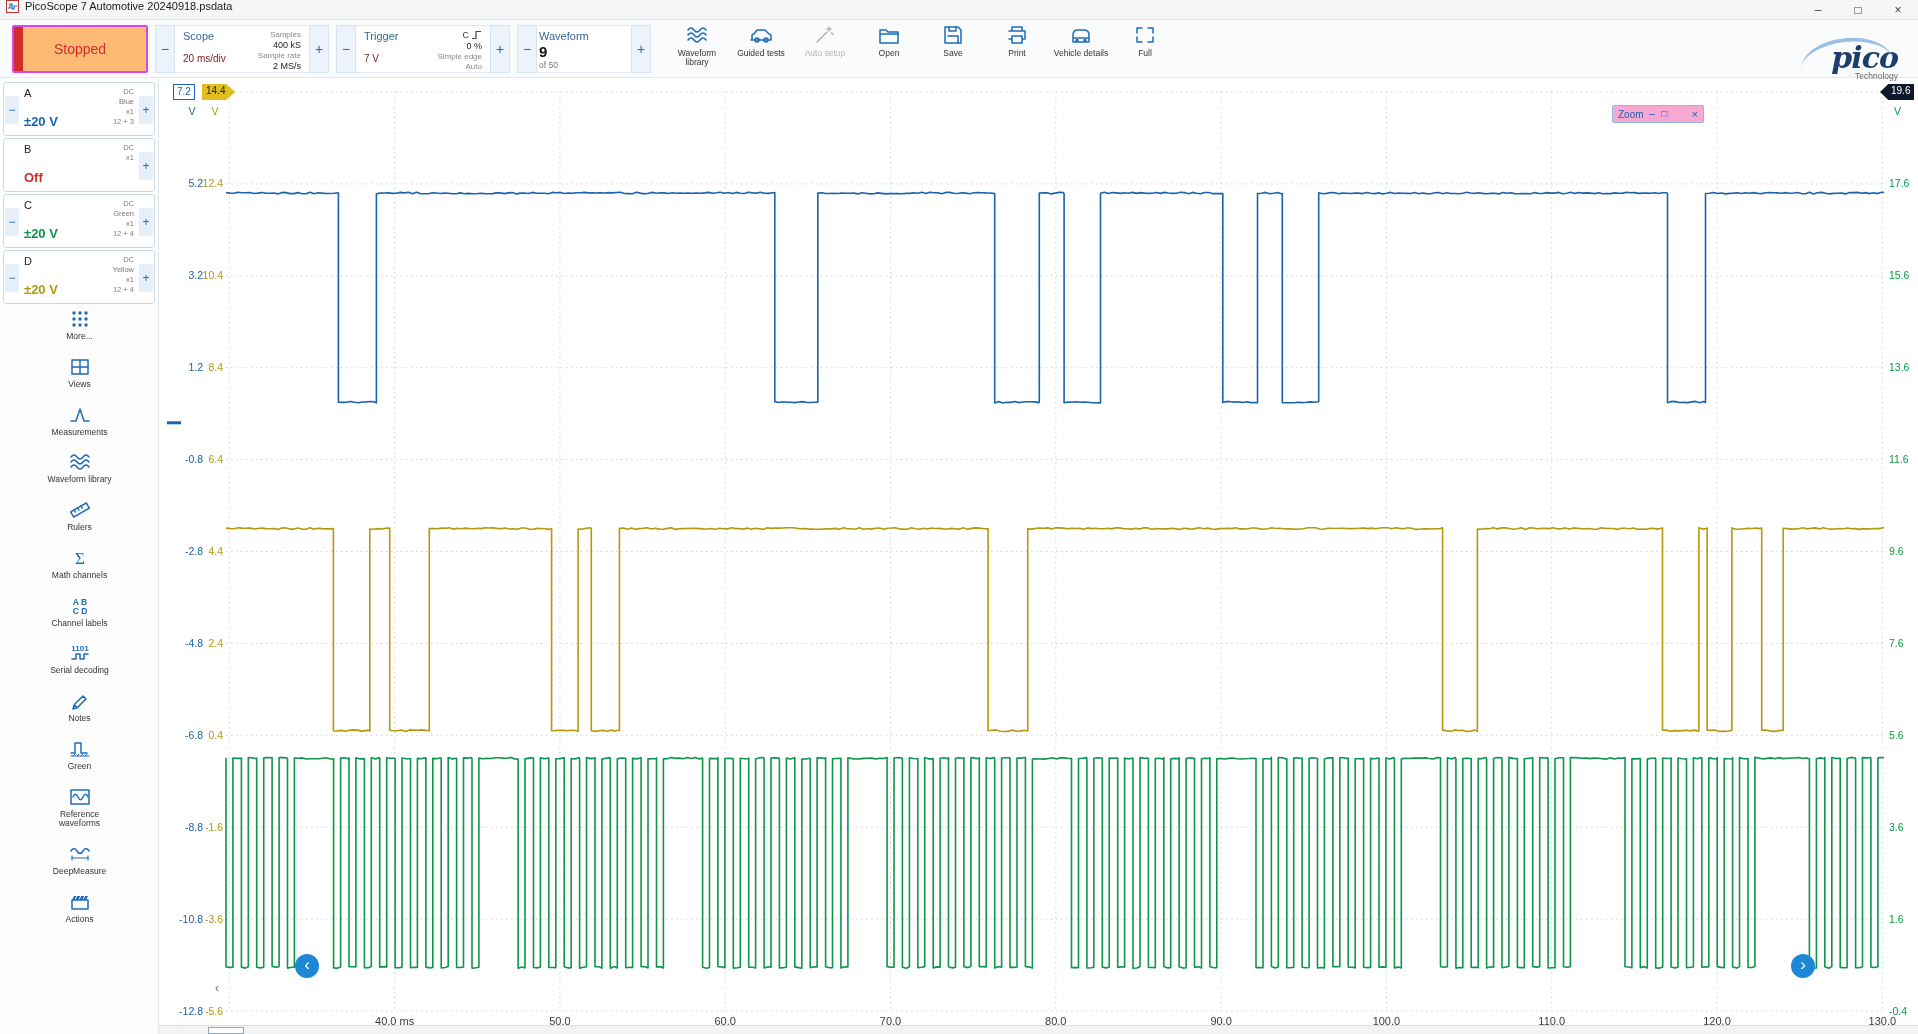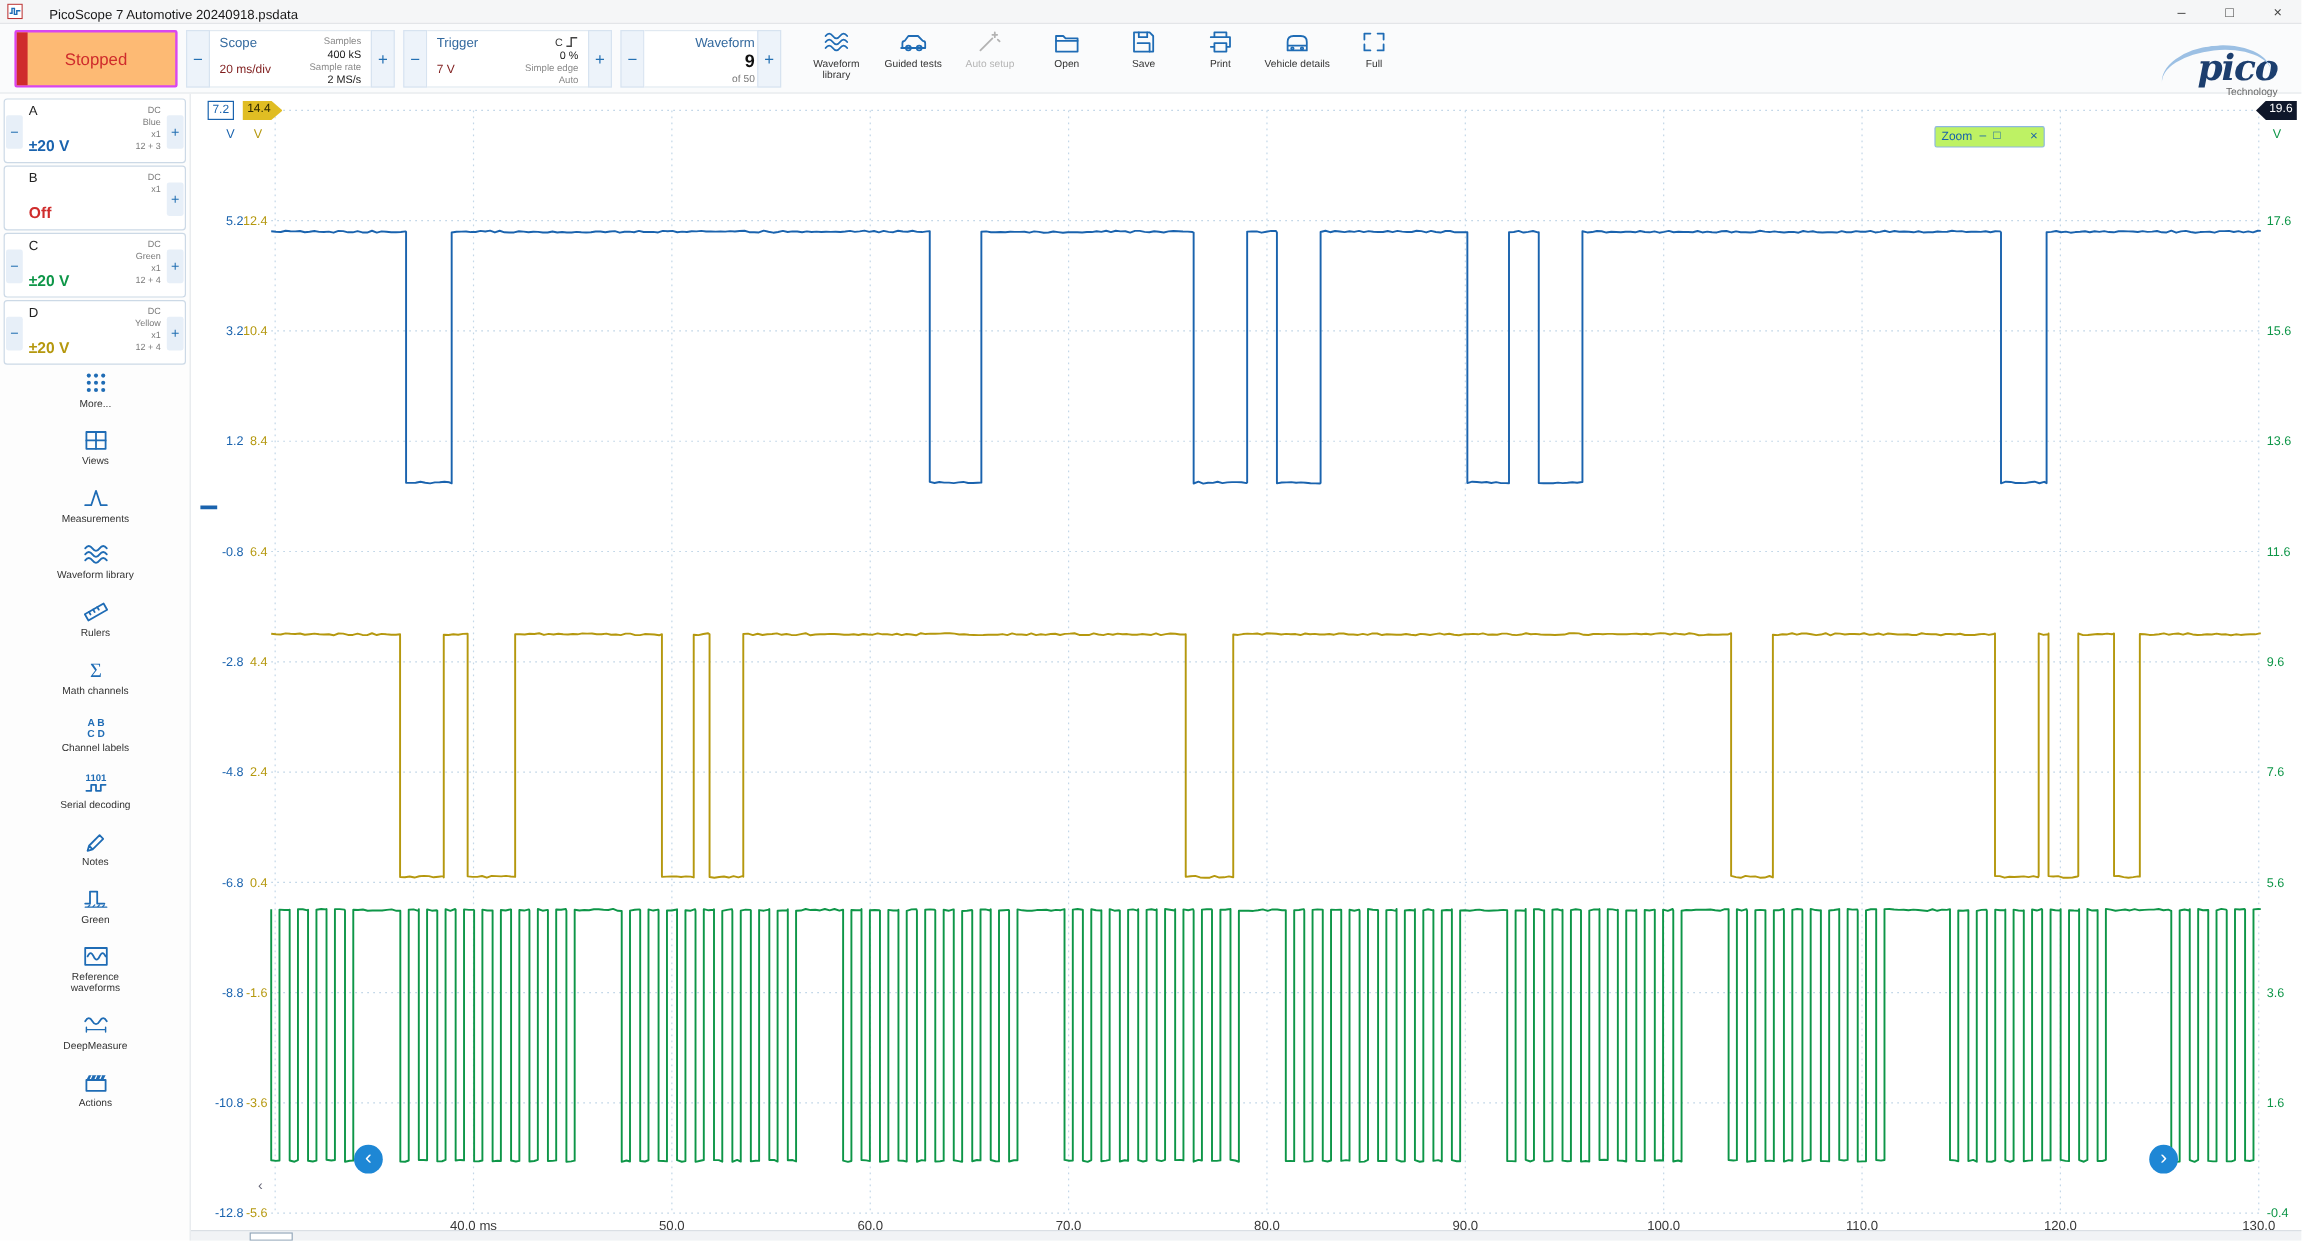--- a/index.html
+++ b/index.html
@@ -1,39 +1,39 @@
 <!DOCTYPE html>
 <html><head>
 <meta charset="utf-8">
 <style>
 *{box-sizing:border-box;margin:0;padding:0}
 html,body{width:1918px;height:1034px}
 body{font-family:"Liberation Sans",sans-serif;background:#fff;overflow:hidden;position:relative}
 #app{position:absolute;inset:0}
 
 
-.titlebar{position:absolute;left:0;top:0;width:100%;height:20px;background:#f5f6f7;border-bottom:1px solid #e3e5e8;display:flex;align-items:flex-end;gap:22px;padding-left:6px;font-size:11px;color:#1a1a1a;z-index:10}
+.titlebar{position:absolute;left:0;top:0;width:100%;height:20px;background:#f5f6f7;border-bottom:1px solid #e3e5e8;display:flex;align-items:flex-start;gap:6px;padding-left:6px;font-size:11px;color:#1a1a1a;z-index:10}
 .winctl{position:absolute;right:0;top:0;height:20px;display:flex}
 .winctl>div{width:40px;height:20px;display:flex;align-items:center;justify-content:center;font-size:12px;color:#444;cursor:pointer}
 
 
 .toolbar{position:absolute;left:0;top:20px;width:100%;height:58px;background:#fafbfc;border-bottom:1px solid #e4e8ec;display:flex;align-items:center;padding-left:12px;z-index:9}
 .stopped{position:relative;width:136px;height:48px;background:#fdba74;border:2px solid #d946ef;border-radius:2px;color:#cf2c2c;font-size:14px;display:flex;align-items:center;justify-content:center;flex:0 0 auto;cursor:pointer}
 .stopped::before{content:"";position:absolute;left:0;top:0;bottom:0;width:9px;background:#cf2c2c}
 .grp{display:flex;height:48px;margin-left:7px;flex:0 0 auto}
 .stepbtn{width:20px;height:48px;background:#edf3fa;border:1px solid #d7e3f0;color:#2470b3;font-size:14px;display:flex;align-items:center;justify-content:center;cursor:pointer}
 .grpmain{height:48px;background:#fff;border-top:1px solid #e1e9f1;border-bottom:1px solid #e1e9f1;display:flex;padding:4px 8px;gap:10px}
 .grpleft{display:flex;flex-direction:column}
 .grptitle{font-size:11px;color:#33699e}
 .grpvalue{font-size:10px;font-weight:normal;color:#7f1d1d;margin-top:11px;white-space:nowrap}
 .grpright{text-align:right;line-height:1.25;margin-left:auto}
 .grpright .k{font-size:8px;color:#8a8a8a;white-space:nowrap}
 .grpright .v{font-size:9px;color:#222;white-space:nowrap}
 .trgrow{display:flex;justify-content:flex-end;align-items:center;gap:2px;font-size:9px;color:#333}
-.wfmain{width:94px;text-align:right;display:block;padding:4px 2px}
+.wfmain{width:94px;text-align:left;display:block;padding:4px 2px}
 .wfval{font-size:15px;font-weight:bold;color:#101010;margin-top:1px}
 .wfof{font-size:8.5px;color:#777}
 
 #toolbar-buttons{display:flex;margin-left:14px}
 .tbtn{width:64px;height:54px;display:flex;flex-direction:column;align-items:center;cursor:pointer}
 .tbtn .ticon{height:24px;display:flex;align-items:flex-end}
 .tbtn .tlab{font-size:8.5px;color:#333;text-align:center;line-height:1.12;margin-top:3px;max-width:60px}
 .tbtn.disabled .tlab{color:#b5b5b5}
 
 .logo{position:absolute;right:20px;top:24px;width:130px;height:48px;text-align:right}
@@ -58,21 +58,21 @@
 .tool .tlab{font-size:8.5px;color:#333;text-align:center;line-height:1.15;margin-top:2px}
 
 
 .chart{position:absolute;left:159px;top:78px;right:0;bottom:0;background:#fff}
 #plot{position:absolute;left:0;top:0}
 .tag{position:absolute;top:6px;height:16px;line-height:13px;font-size:10px;z-index:3;cursor:pointer}
 .tag.a{left:14px;border:1px solid #1a63ae;color:#1a63ae;background:#fff;padding:0 3px}
 .tag.d{left:43px;background:#e0bd23;color:#2e2800;padding:0 10px 0 4px;clip-path:polygon(0 0,72% 0,100% 50%,72% 100%,0 100%)}
 .tag.c{left:1721px;background:#0f172a;color:#fff;padding:0 4px 0 11px;clip-path:polygon(0 50%,24% 0,100% 0,100% 100%,24% 100%)}
 
-.zoomov{position:absolute;left:1453px;top:27px;width:92px;height:18px;background:#bef264;border:1px solid #8db8e0;border-radius:2px;display:flex;align-items:center;gap:6px;padding:0 5px;z-index:5}
+.zoomov{position:absolute;left:1453px;top:27px;width:92px;height:18px;background:#f9a8d4;border:1px solid #8db8e0;border-radius:2px;display:flex;align-items:center;gap:6px;padding:0 5px;z-index:5}
 .zoomov .zl{font-size:10px;color:#1762ab}
 .zoomov .zi{font-size:10px;color:#1762ab;line-height:1;cursor:pointer}
 .zoomov .zx{margin-left:auto;font-size:11px;color:#1762ab;cursor:pointer}
 
 .nav{position:absolute;width:24px;height:24px;border-radius:50%;background:#1e87d5;color:#fff;font-size:17px;line-height:22px;text-align:center;z-index:5;cursor:pointer}
 .nav.left{left:136px;top:876px}
 .nav.right{left:1632px;top:876px}
 .collapse{position:absolute;left:56px;top:903px;font-size:12px;color:#667;z-index:4;cursor:pointer}
 
 .scrollbar{position:absolute;left:0;bottom:0;width:100%;height:9px;background:#f1f3f5;border-top:1px solid #dadfe4;z-index:4}

